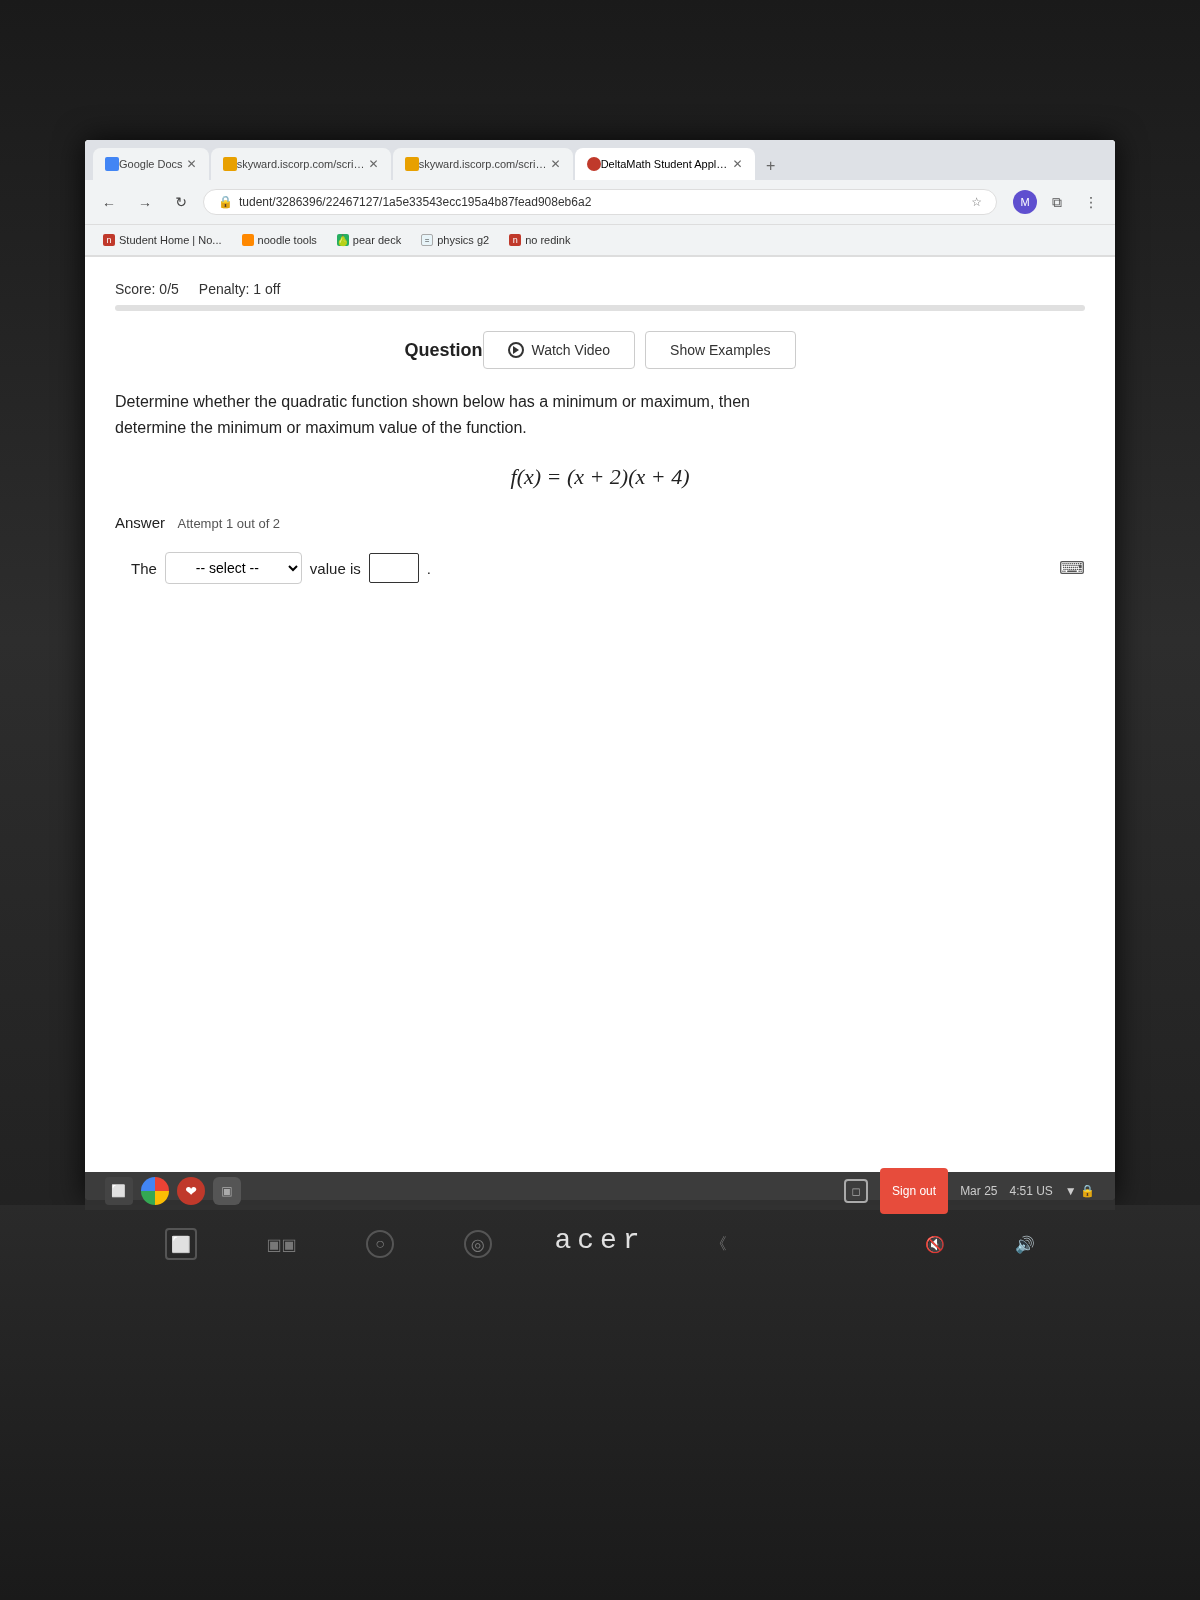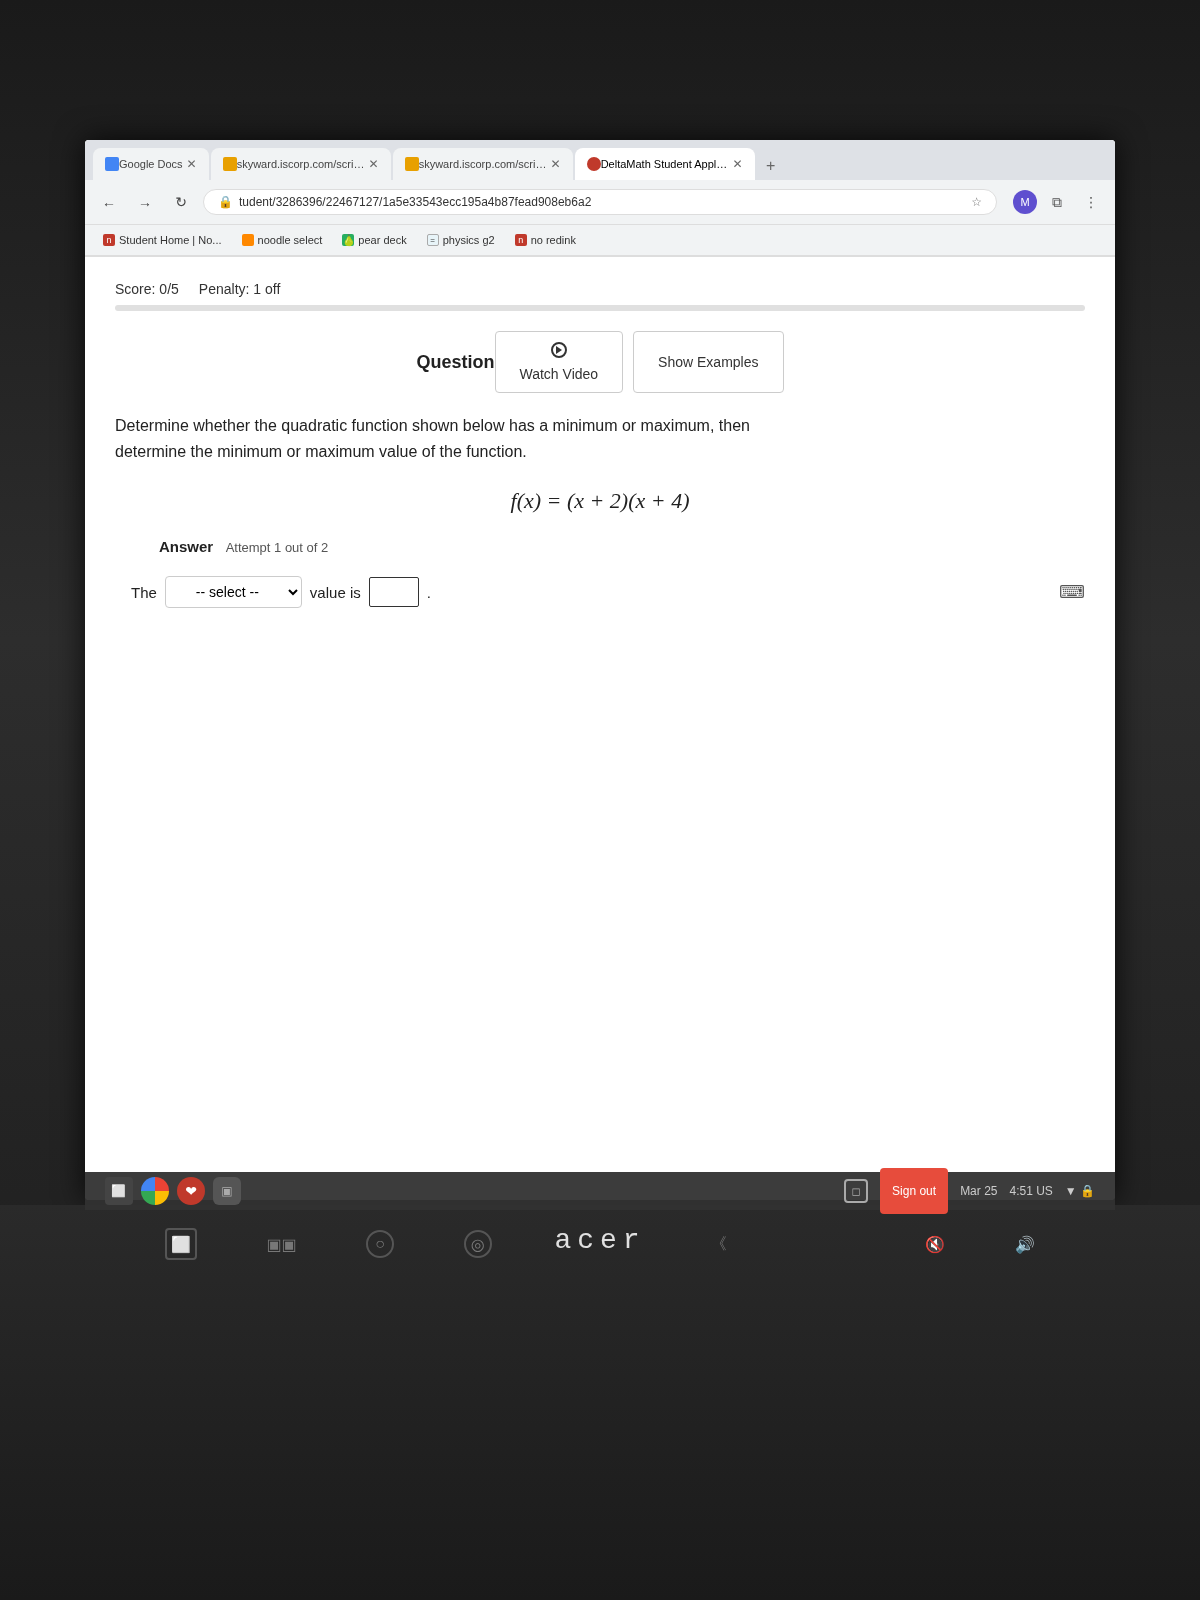--- a/index.html
+++ b/index.html
@@ -301,21 +301,20 @@
       align-items: center;
       gap: 8px;
       padding: 10px 24px;
       border: 1px solid #ccc;
       border-radius: 4px;
       background: #fff;
       font-size: 14px;
       color: #333;
       cursor: pointer;
       font-weight: 500;
-      flex-direction: column;
     }
 
     .show-examples-btn {
       display: flex;
       align-items: center;
       gap: 8px;
       padding: 10px 24px;
       border: 1px solid #ccc;
       border-radius: 4px;
       background: #fff;
@@ -362,24 +361,23 @@
       font-family: "Times New Roman", serif;
     }
 
     
     .answer-section {
       margin-top: 24px;
     }
 
     .answer-label {
       font-size: 15px;
-      font-weight: bold;
+      font-weight: normal;
       color: #222;
       display: inline;
-      margin-left: 44px;
     }
 
     .attempt-label {
       font-size: 13px;
       color: #555;
       margin-left: 8px;
     }
 
     .answer-row {
       display: flex;
@@ -593,21 +591,21 @@
         </div>
       </div>
 
       <div class="bookmarks-bar">
         <div class="bookmark-item">
           <div class="bookmark-icon n-icon">n</div>
           <span>Student Home | No...</span>
         </div>
         <div class="bookmark-item">
           <div class="bookmark-icon noodle"></div>
-          <span>noodle select</span>
+          <span>noodle tools</span>
         </div>
         <div class="bookmark-item">
           <div class="bookmark-icon pear">🍐</div>
           <span>pear deck</span>
         </div>
         <div class="bookmark-item">
           <div class="bookmark-icon physics">=</div>
           <span>physics g2</span>
         </div>
         <div class="bookmark-item">

